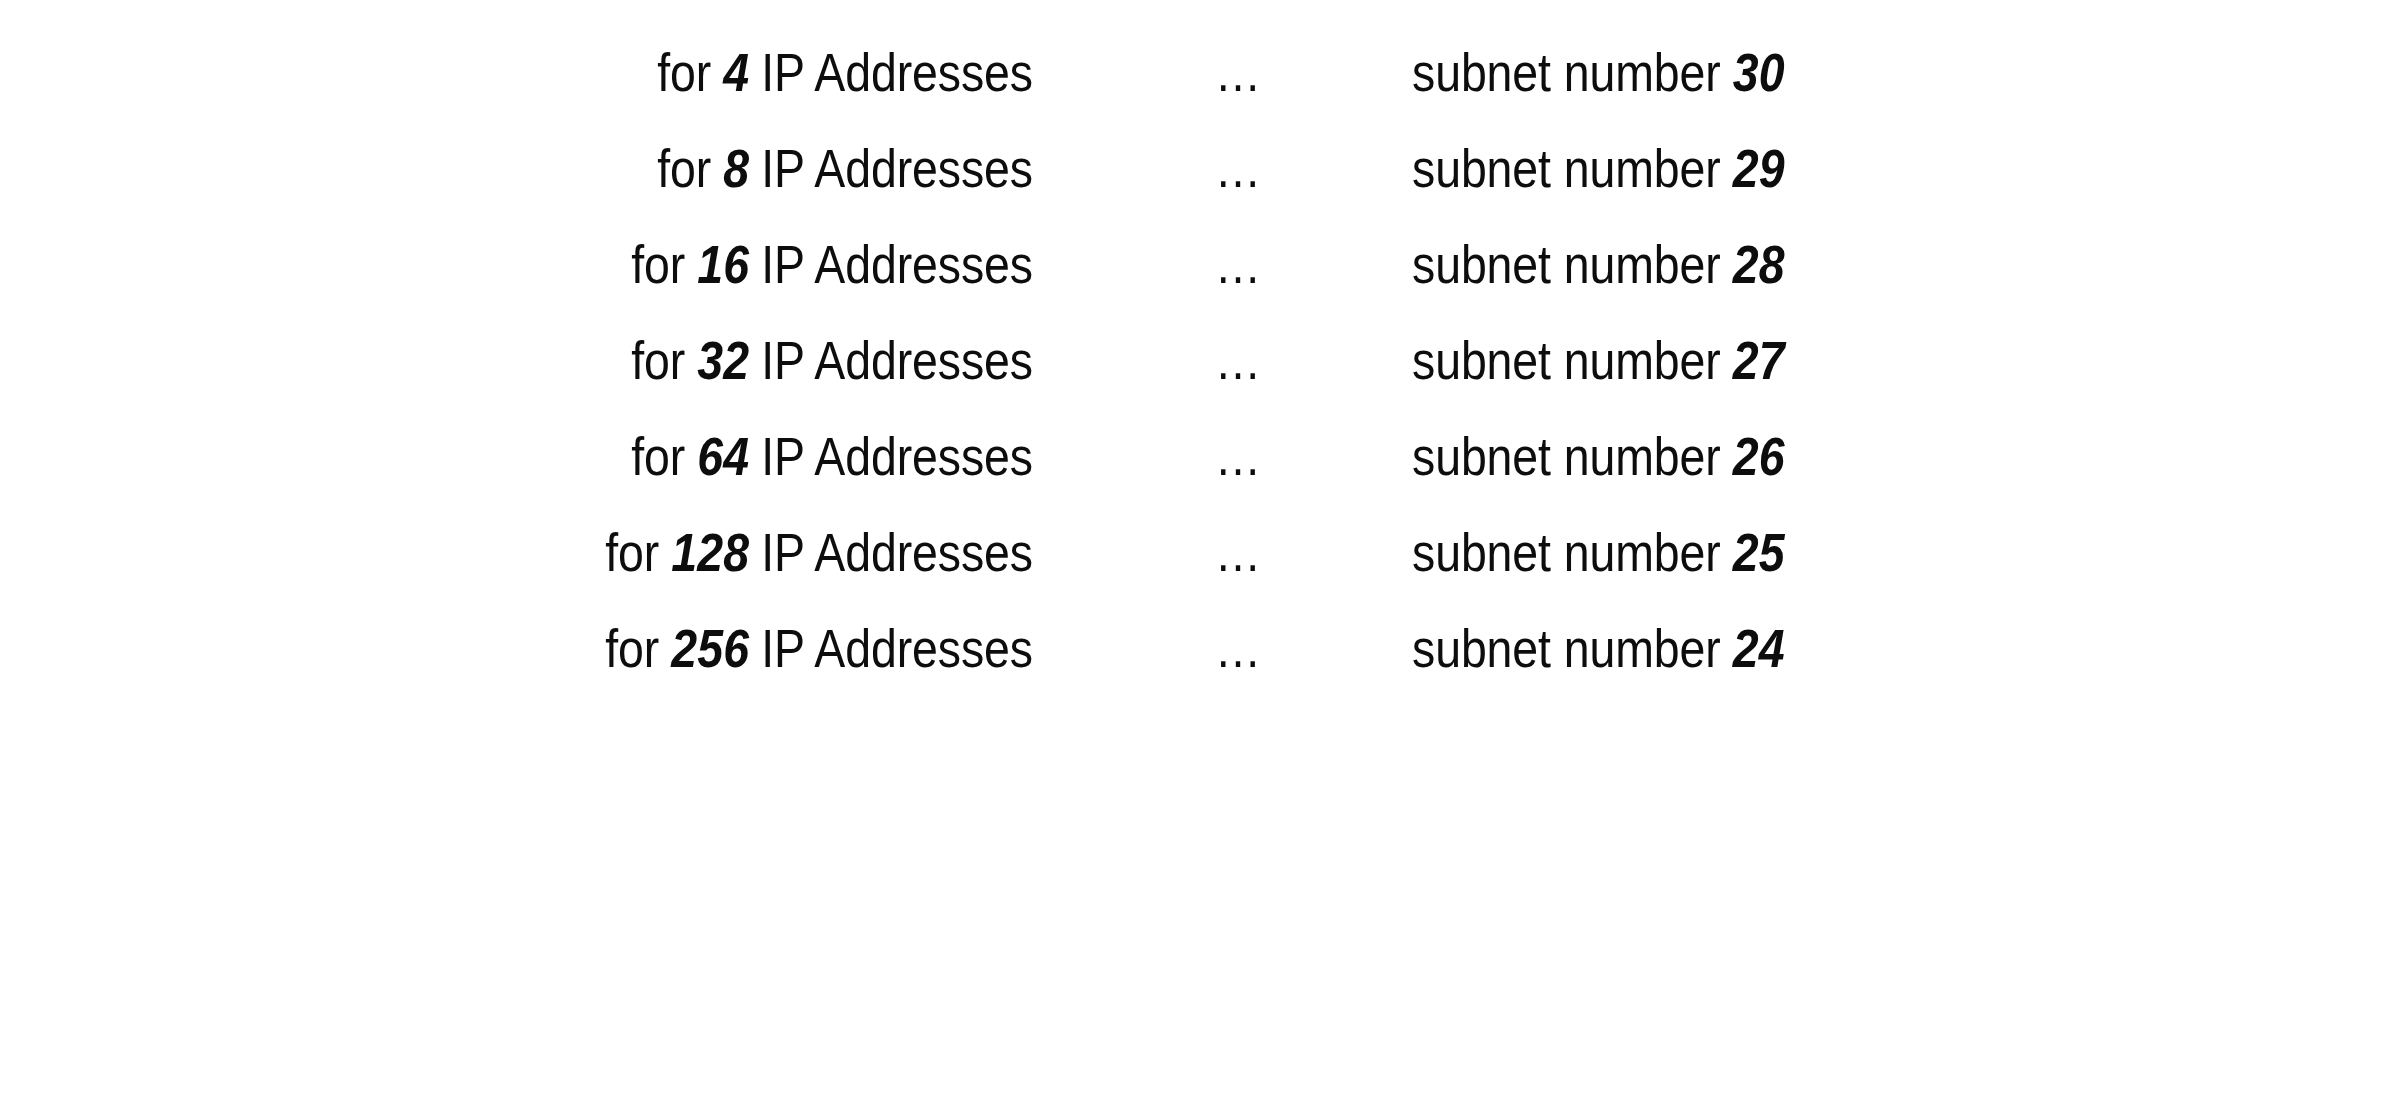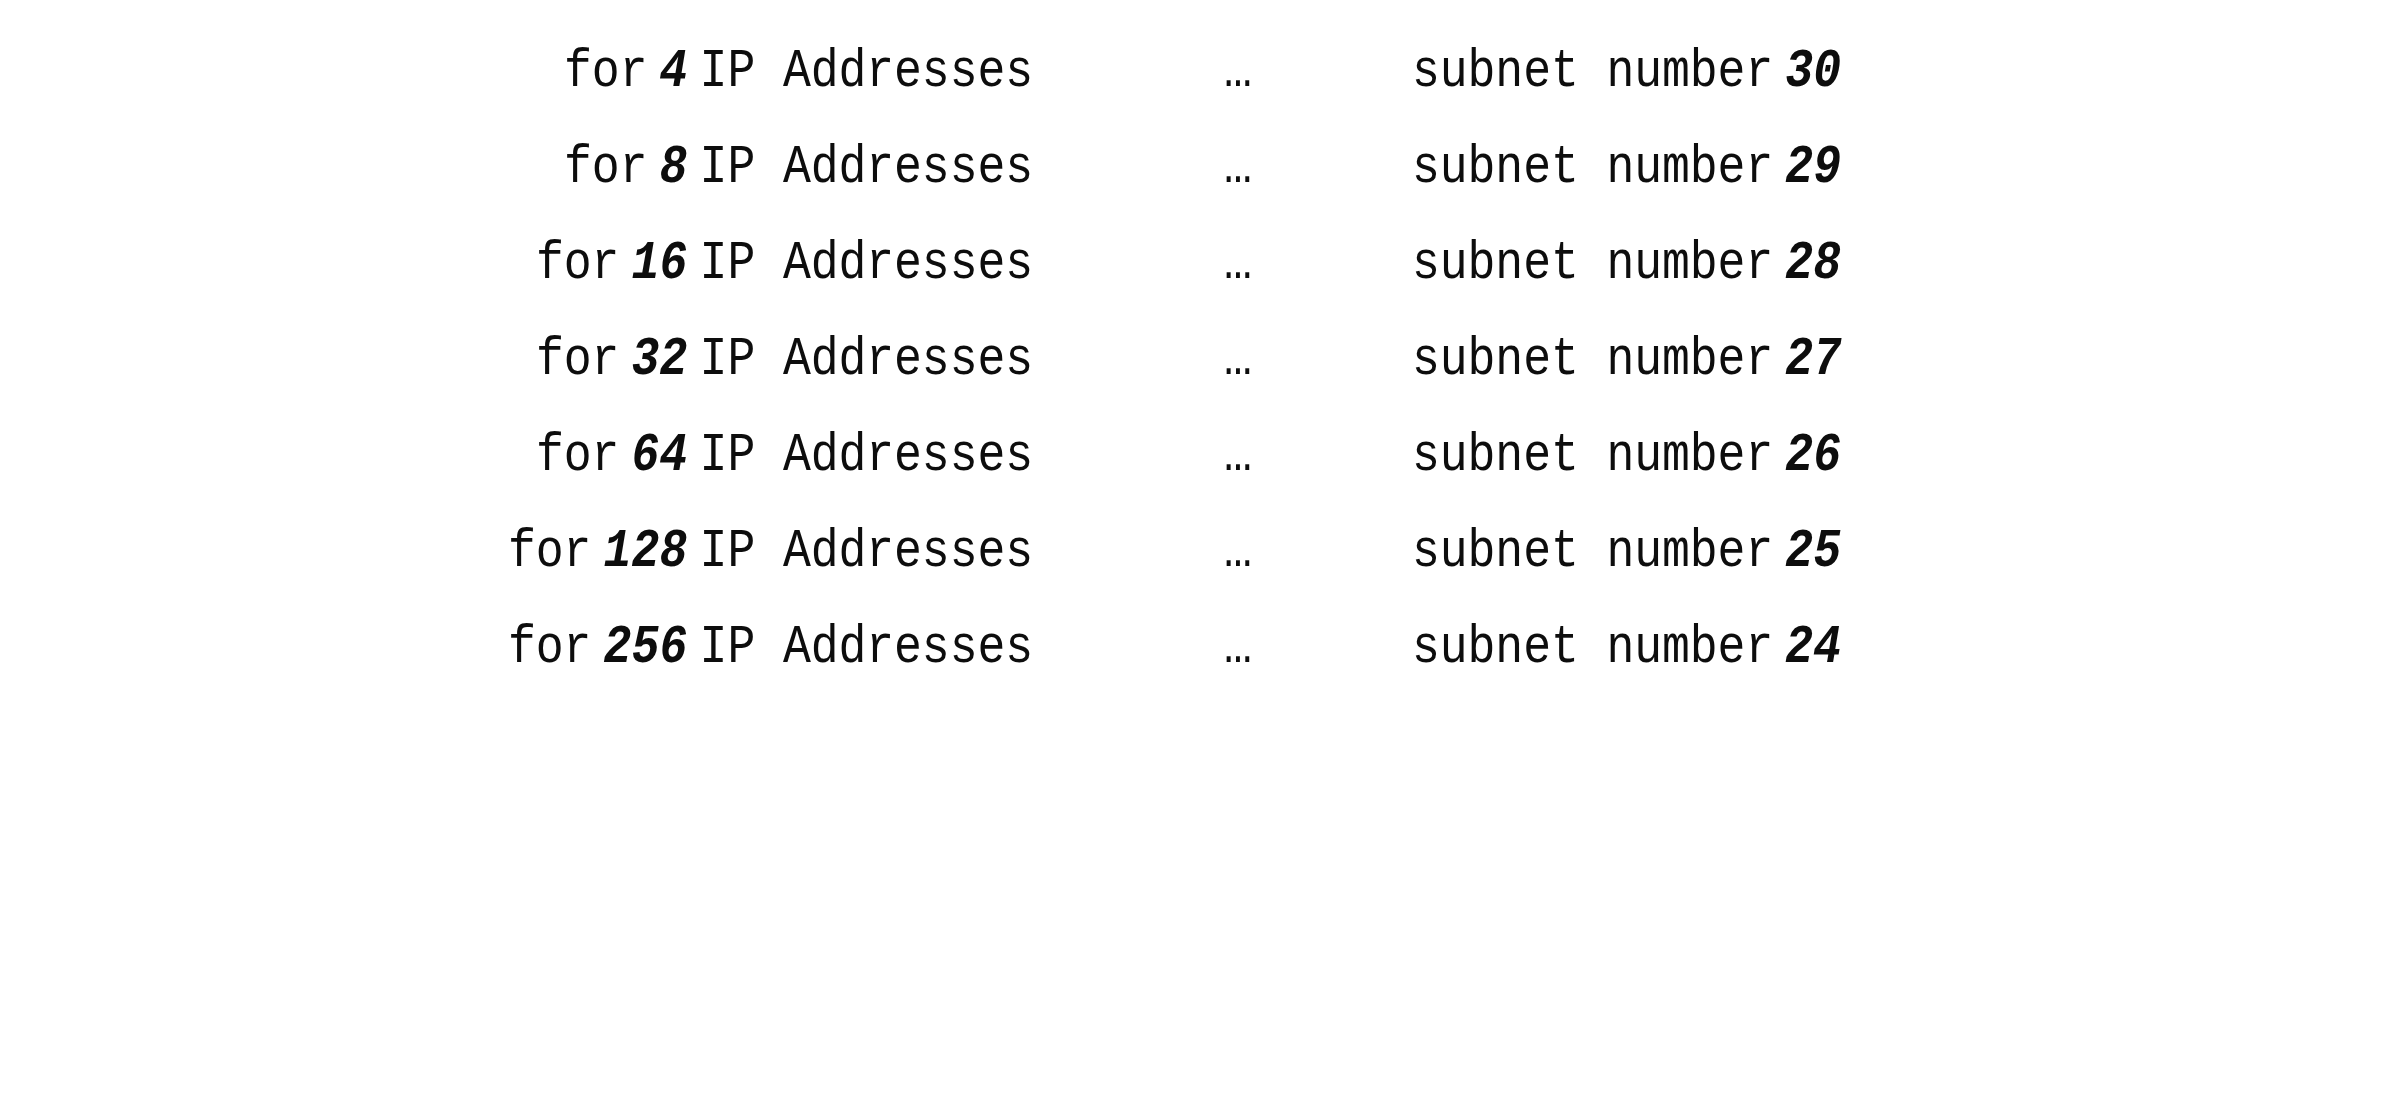--- a/index.html
+++ b/index.html
@@ -30,21 +30,20 @@
     box-sizing: border-box;
   }
 
   .row {
     display: flex;
     flex-direction: row;
     align-items: baseline;
     height: 96px;
     line-height: 96px;
     width: 100%;
-    font-family: Liberation Mono, monospace;
   }
 
   
   .col-addresses {
     width: 1033px;
     flex: 0 0 1033px;
     text-align: right;
     white-space: nowrap;
     font-size: 54px;
     font-weight: 400;

